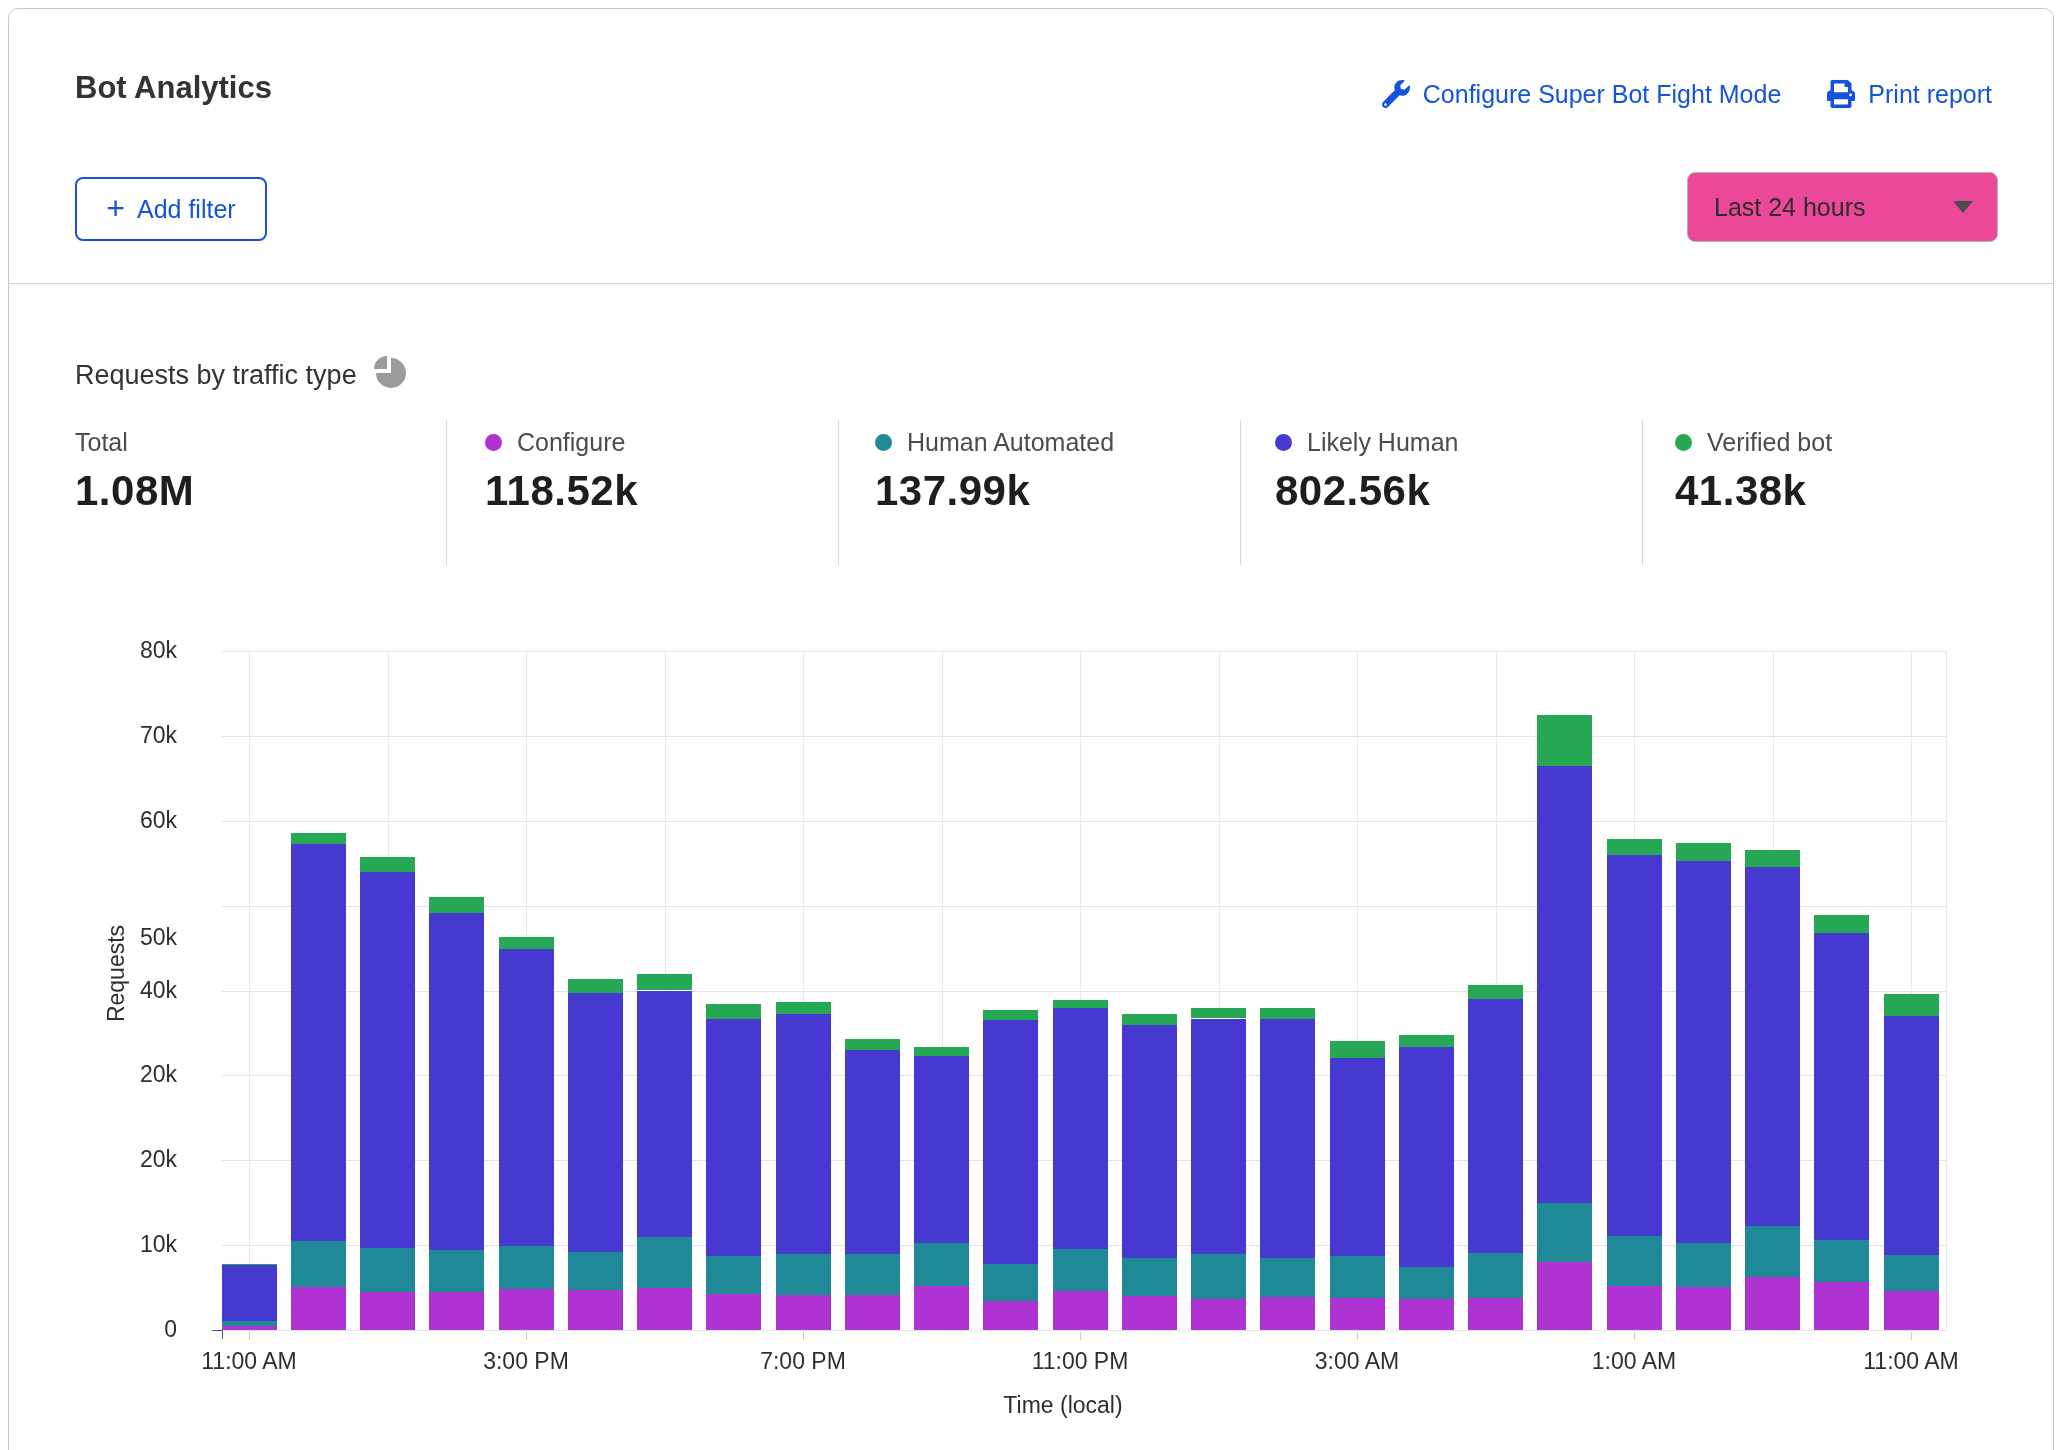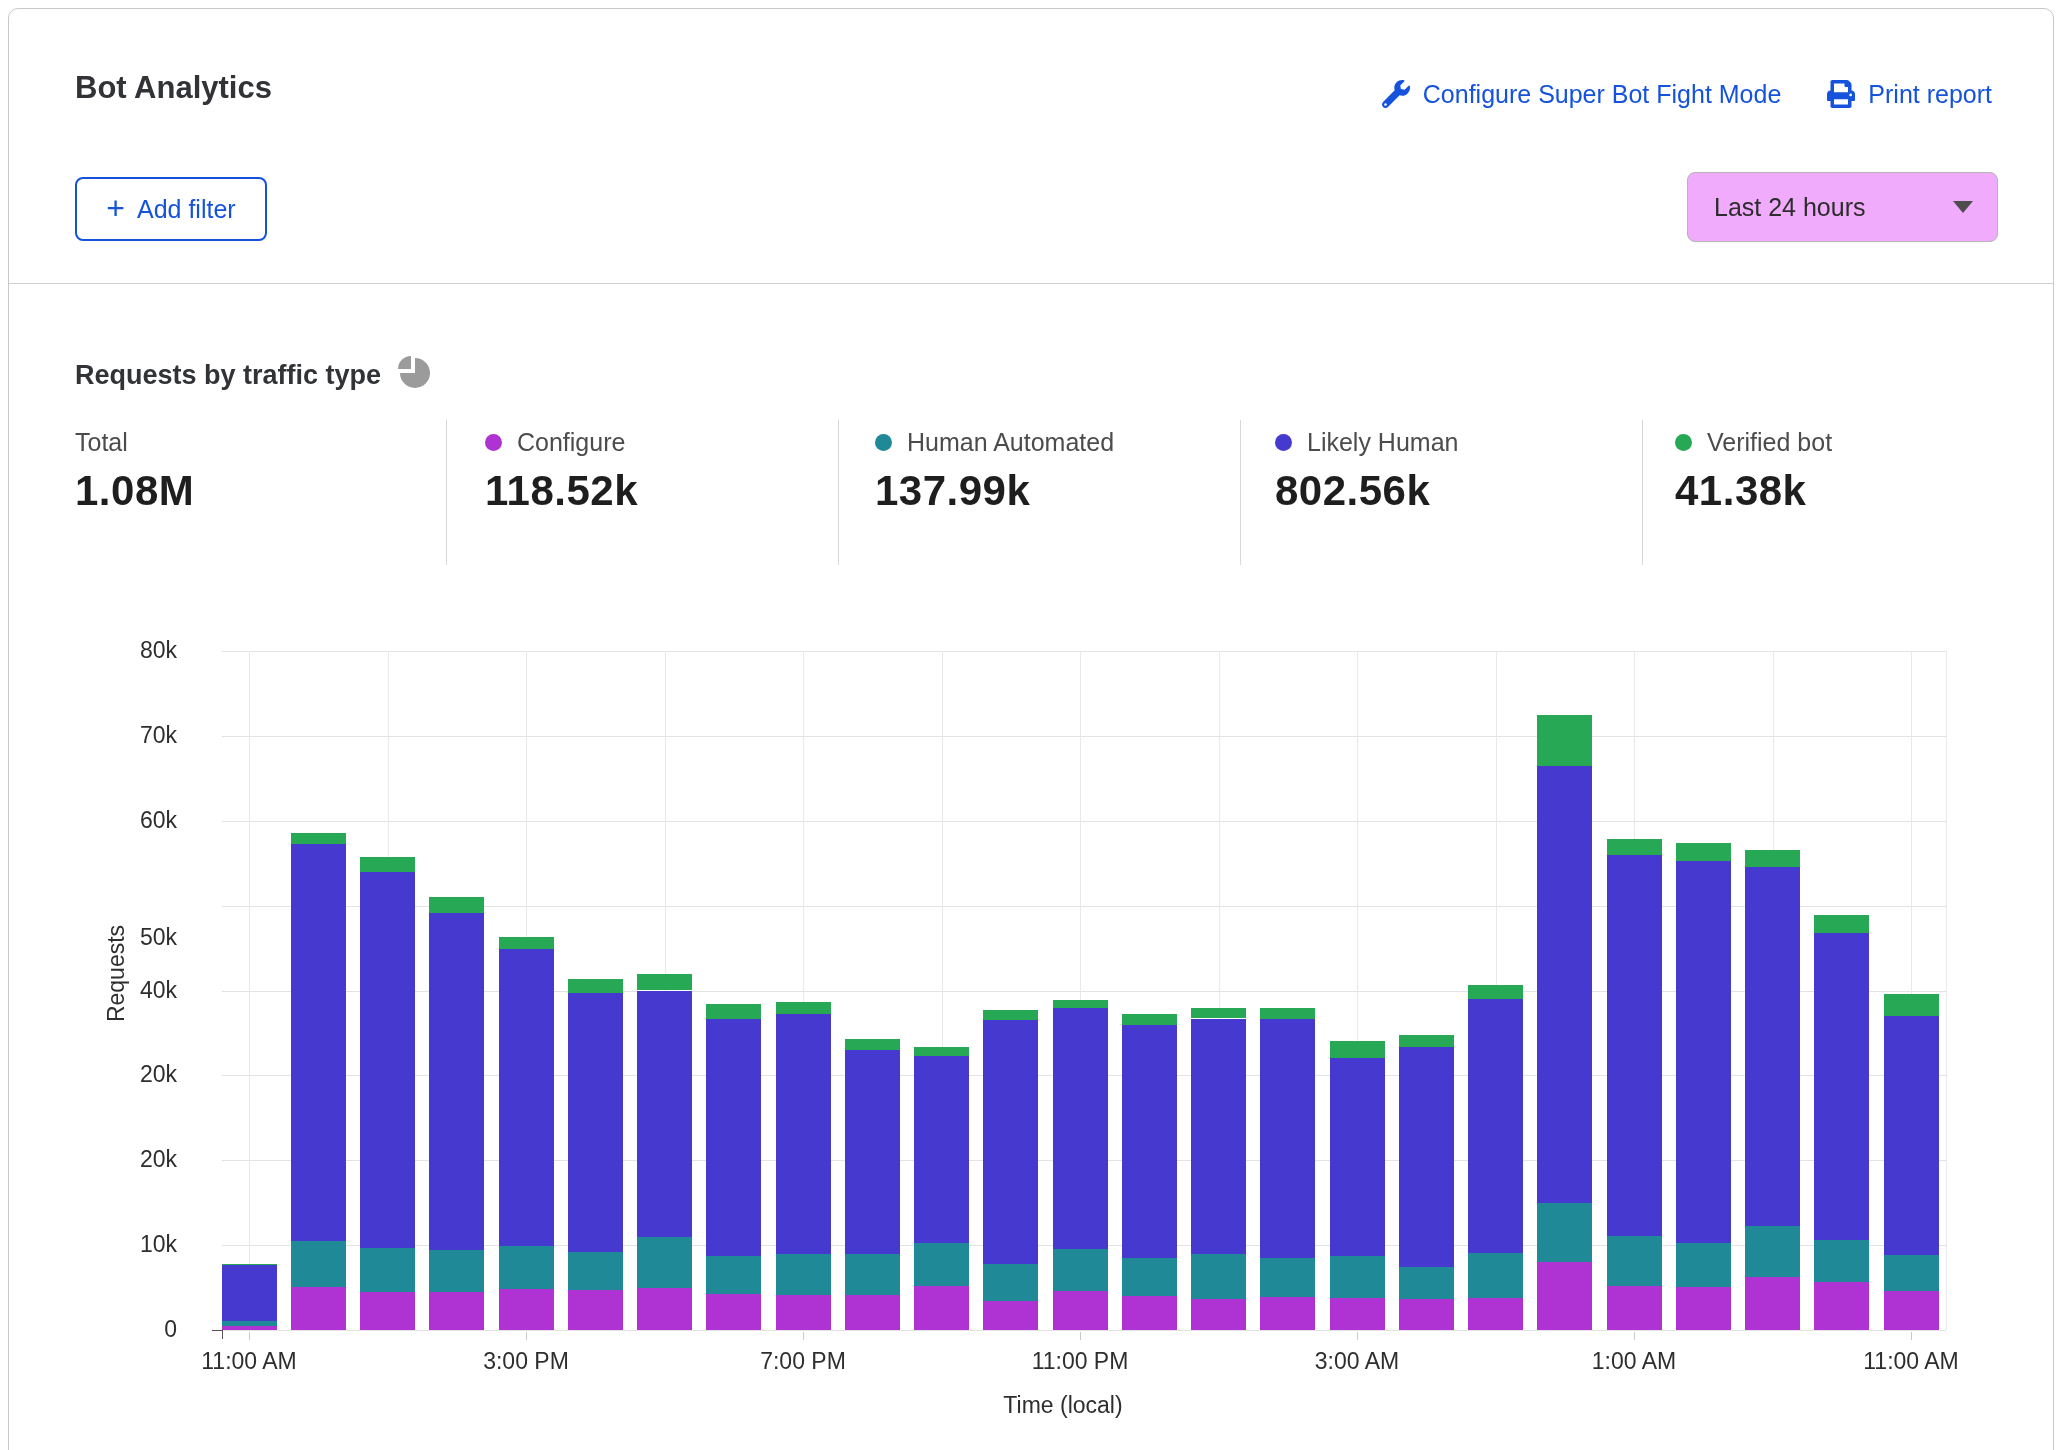--- a/index.html
+++ b/index.html
@@ -15,26 +15,26 @@
   
   .page-title{left:75px;top:70px;font-size:31px;font-weight:700;color:#313336;}
   .header-links{top:80px;right:70px;display:flex;align-items:center;gap:46px;}
   .hlink{display:flex;align-items:flex-start;gap:13px;color:#1553dc;font-size:25px;cursor:pointer;text-decoration:none;}
   .hlink svg{display:block;}
   .add-filter{left:75px;top:177px;width:192px;height:64px;border:2px solid #1553dc;border-radius:8px;
       display:flex;align-items:center;justify-content:center;gap:12px;color:#1553dc;background:#fff;cursor:pointer;}
   .add-filter .plus{font-size:32px;font-weight:400;line-height:1;margin-top:-3px;}
   .add-filter .lbl{font-size:25px;}
   .range-select{left:1687px;top:172px;width:309px;height:68px;border:1px solid #b5b5b5;border-radius:8px;
-      background:#f0abfc;display:flex;align-items:center;cursor:pointer;}
+      background:#ec4899;display:flex;align-items:center;cursor:pointer;}
   .range-select .val{font-size:25px;color:#2c2c2c;padding-left:26px;flex:1;}
   .caret{width:0;height:0;border-left:10px solid transparent;border-right:10px solid transparent;
       border-top:12px solid #4d4d4d;margin-right:24px;}
   
-  .section-title{left:75px;top:355px;font-size:27px;font-weight:700;color:#313336;display:flex;align-items:center;gap:16px;}
+  .section-title{left:75px;top:355px;font-size:27px;font-weight:400;color:#313336;display:flex;align-items:center;gap:16px;}
   
   .stat-col{top:428px;display:flex;flex-direction:column;gap:10px;}
   .stat-head{display:flex;align-items:center;gap:15px;}
   .dot{width:17px;height:17px;border-radius:50%;flex:0 0 auto;}
   .stat-label{font-size:25px;color:#4c4c4c;}
   .stat-value{font-size:42px;font-weight:700;color:#1e1e1e;letter-spacing:.5px;}
   .stat-divider{top:420px;width:1px;height:145px;background:#d8d8d8;}
   
   .gridline-h{position:absolute;height:1px;background:#e3e3e3;}
   .gridline-v{position:absolute;width:1px;background:#e9e9e9;}

